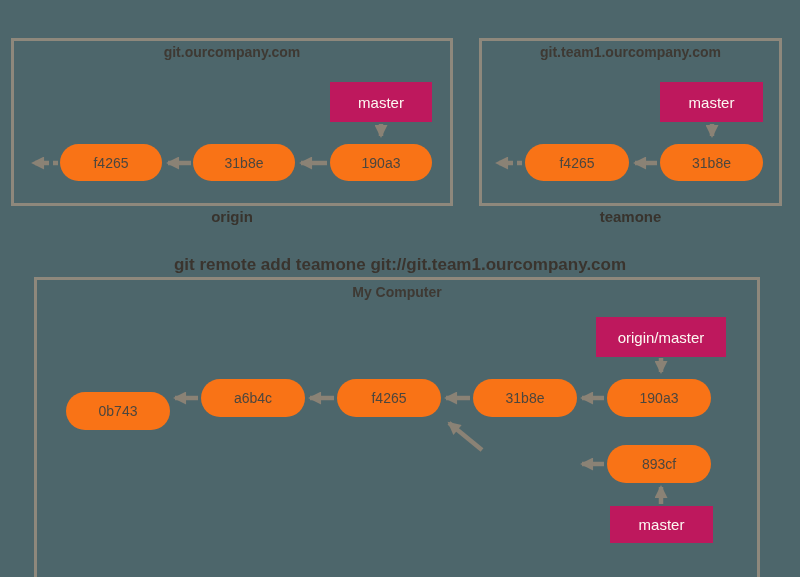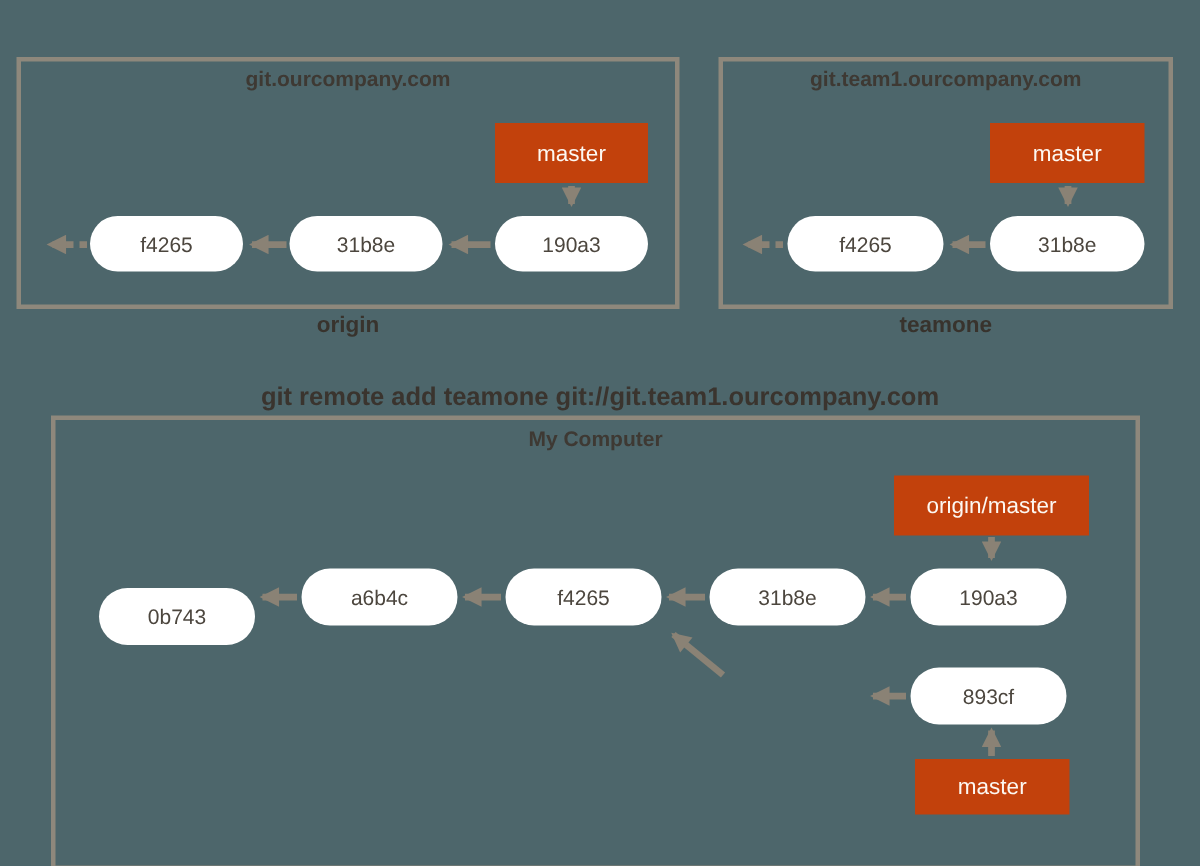--- a/index.html
+++ b/index.html
@@ -9,26 +9,26 @@
     margin-top:24px;
   }
   .box{
     position:absolute;border:3px solid #8e887c;background:transparent;box-sizing:border-box;
   }
   .box-title{
     position:absolute;text-align:center;font-size:14px;font-weight:bold;color:#3e3933;
     letter-spacing:0px;
   }
   .pill{
-    position:absolute;background:#ffffff;border-radius:19px;
+    position:absolute;background:#f97316;border-radius:19px;
     display:flex;align-items:center;justify-content:center;
     font-size:14px;color:#4c463e;z-index:2;
   }
   .tag{
-    position:absolute;background:#c2410c;color:#fdf8f2;
+    position:absolute;background:#be185d;color:#fdf8f2;
     display:flex;align-items:center;justify-content:center;
     font-size:15px;z-index:2;
   }
   .label-below{
     position:absolute;text-align:center;font-size:15px;font-weight:bold;color:#38332d;
   }
   .command{
     position:absolute;left:0;top:231px;width:800px;text-align:center;
     font-size:17px;font-weight:bold;color:#3a342e;
   }

